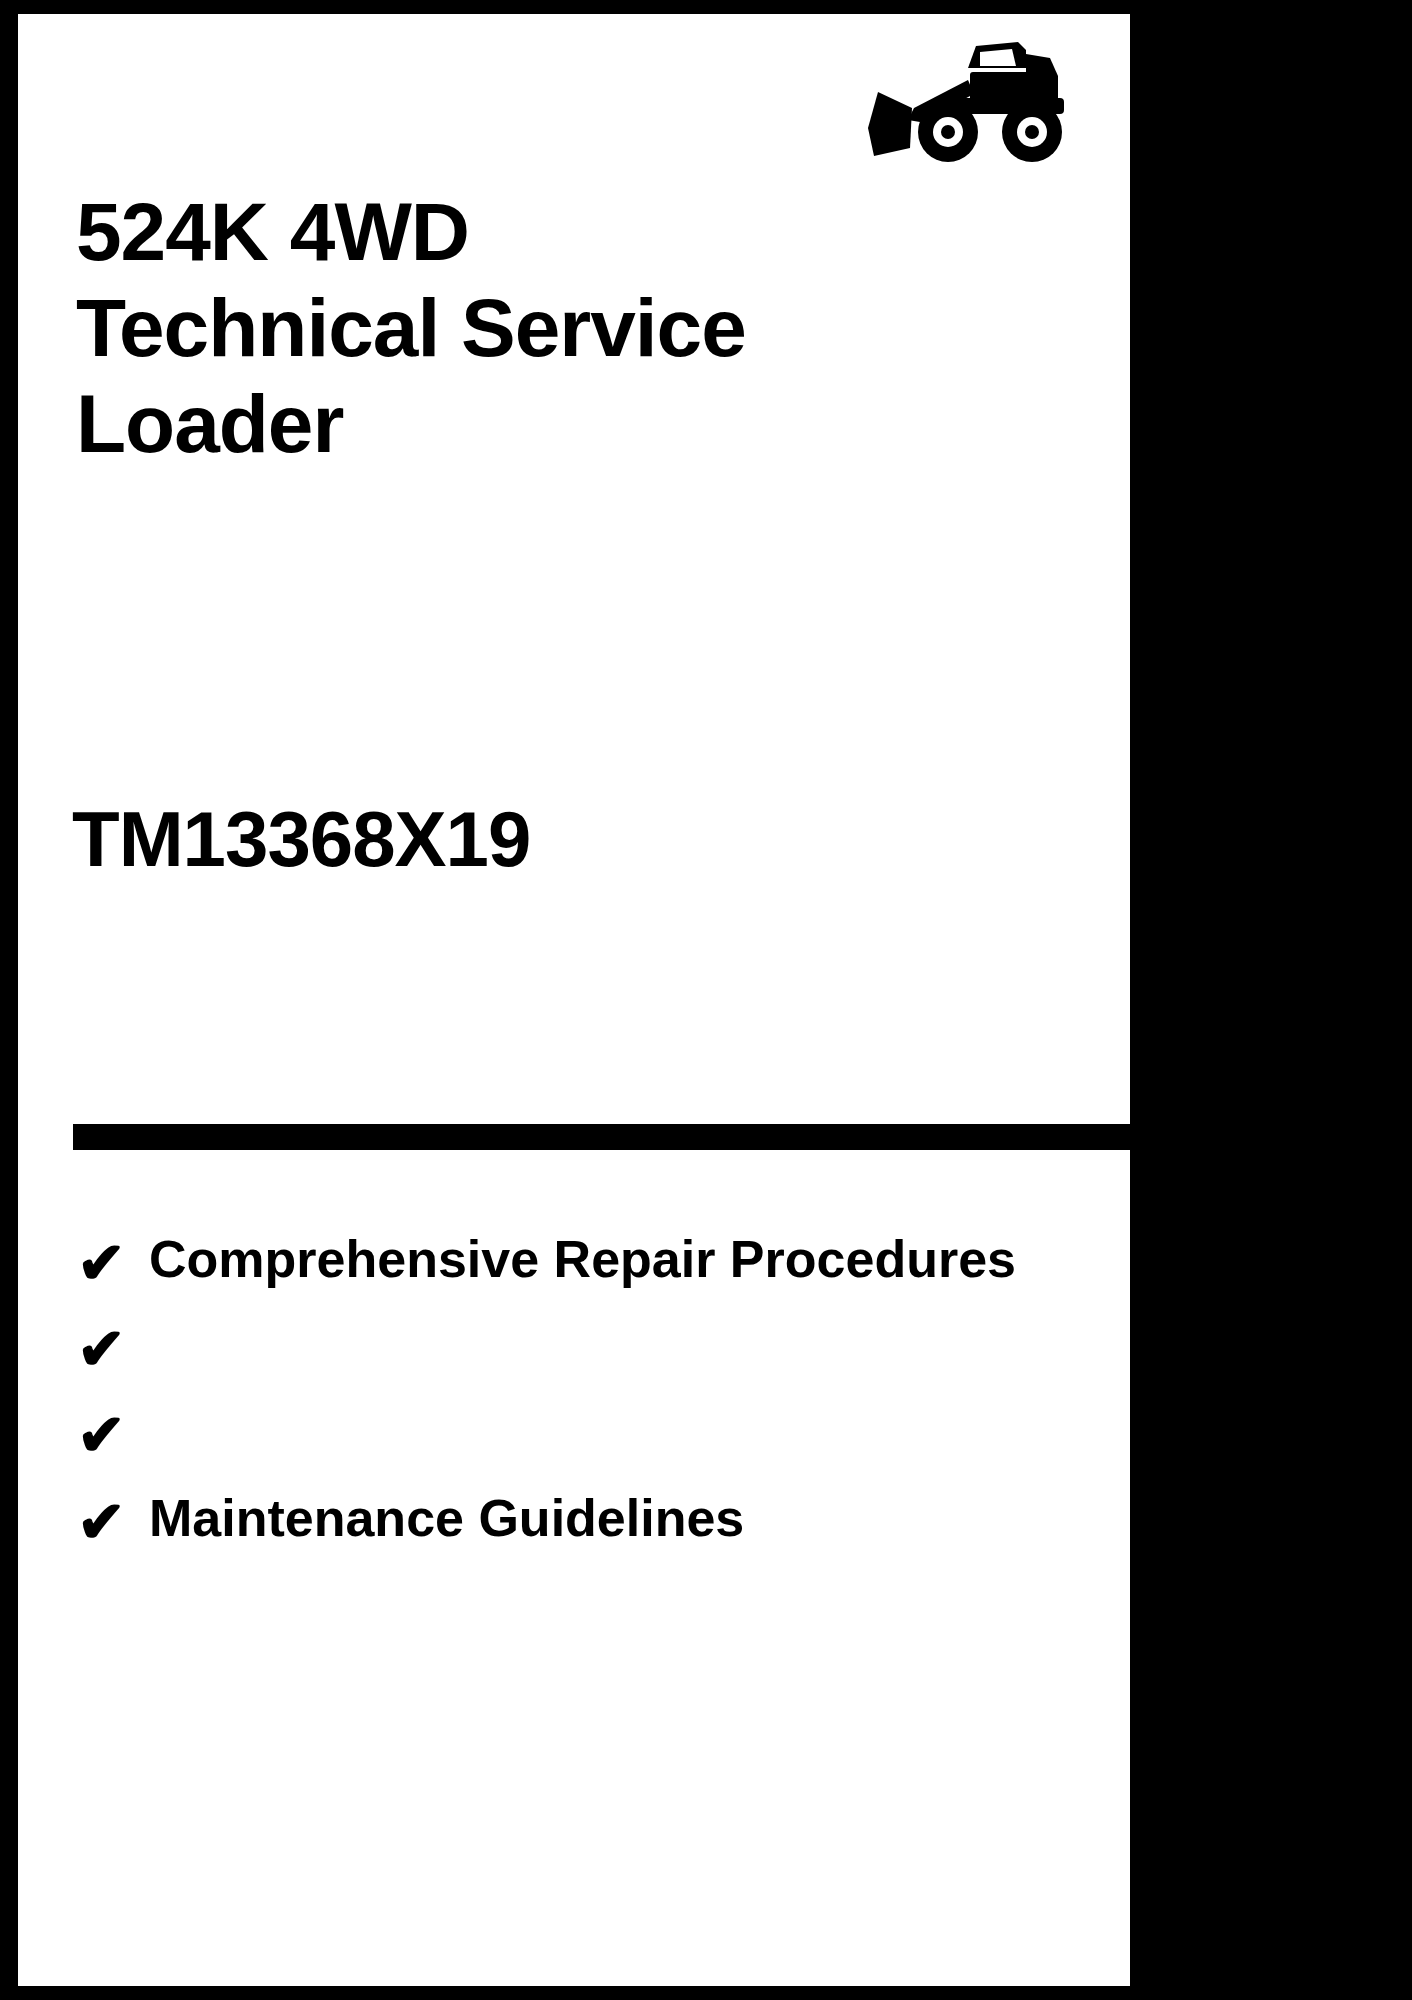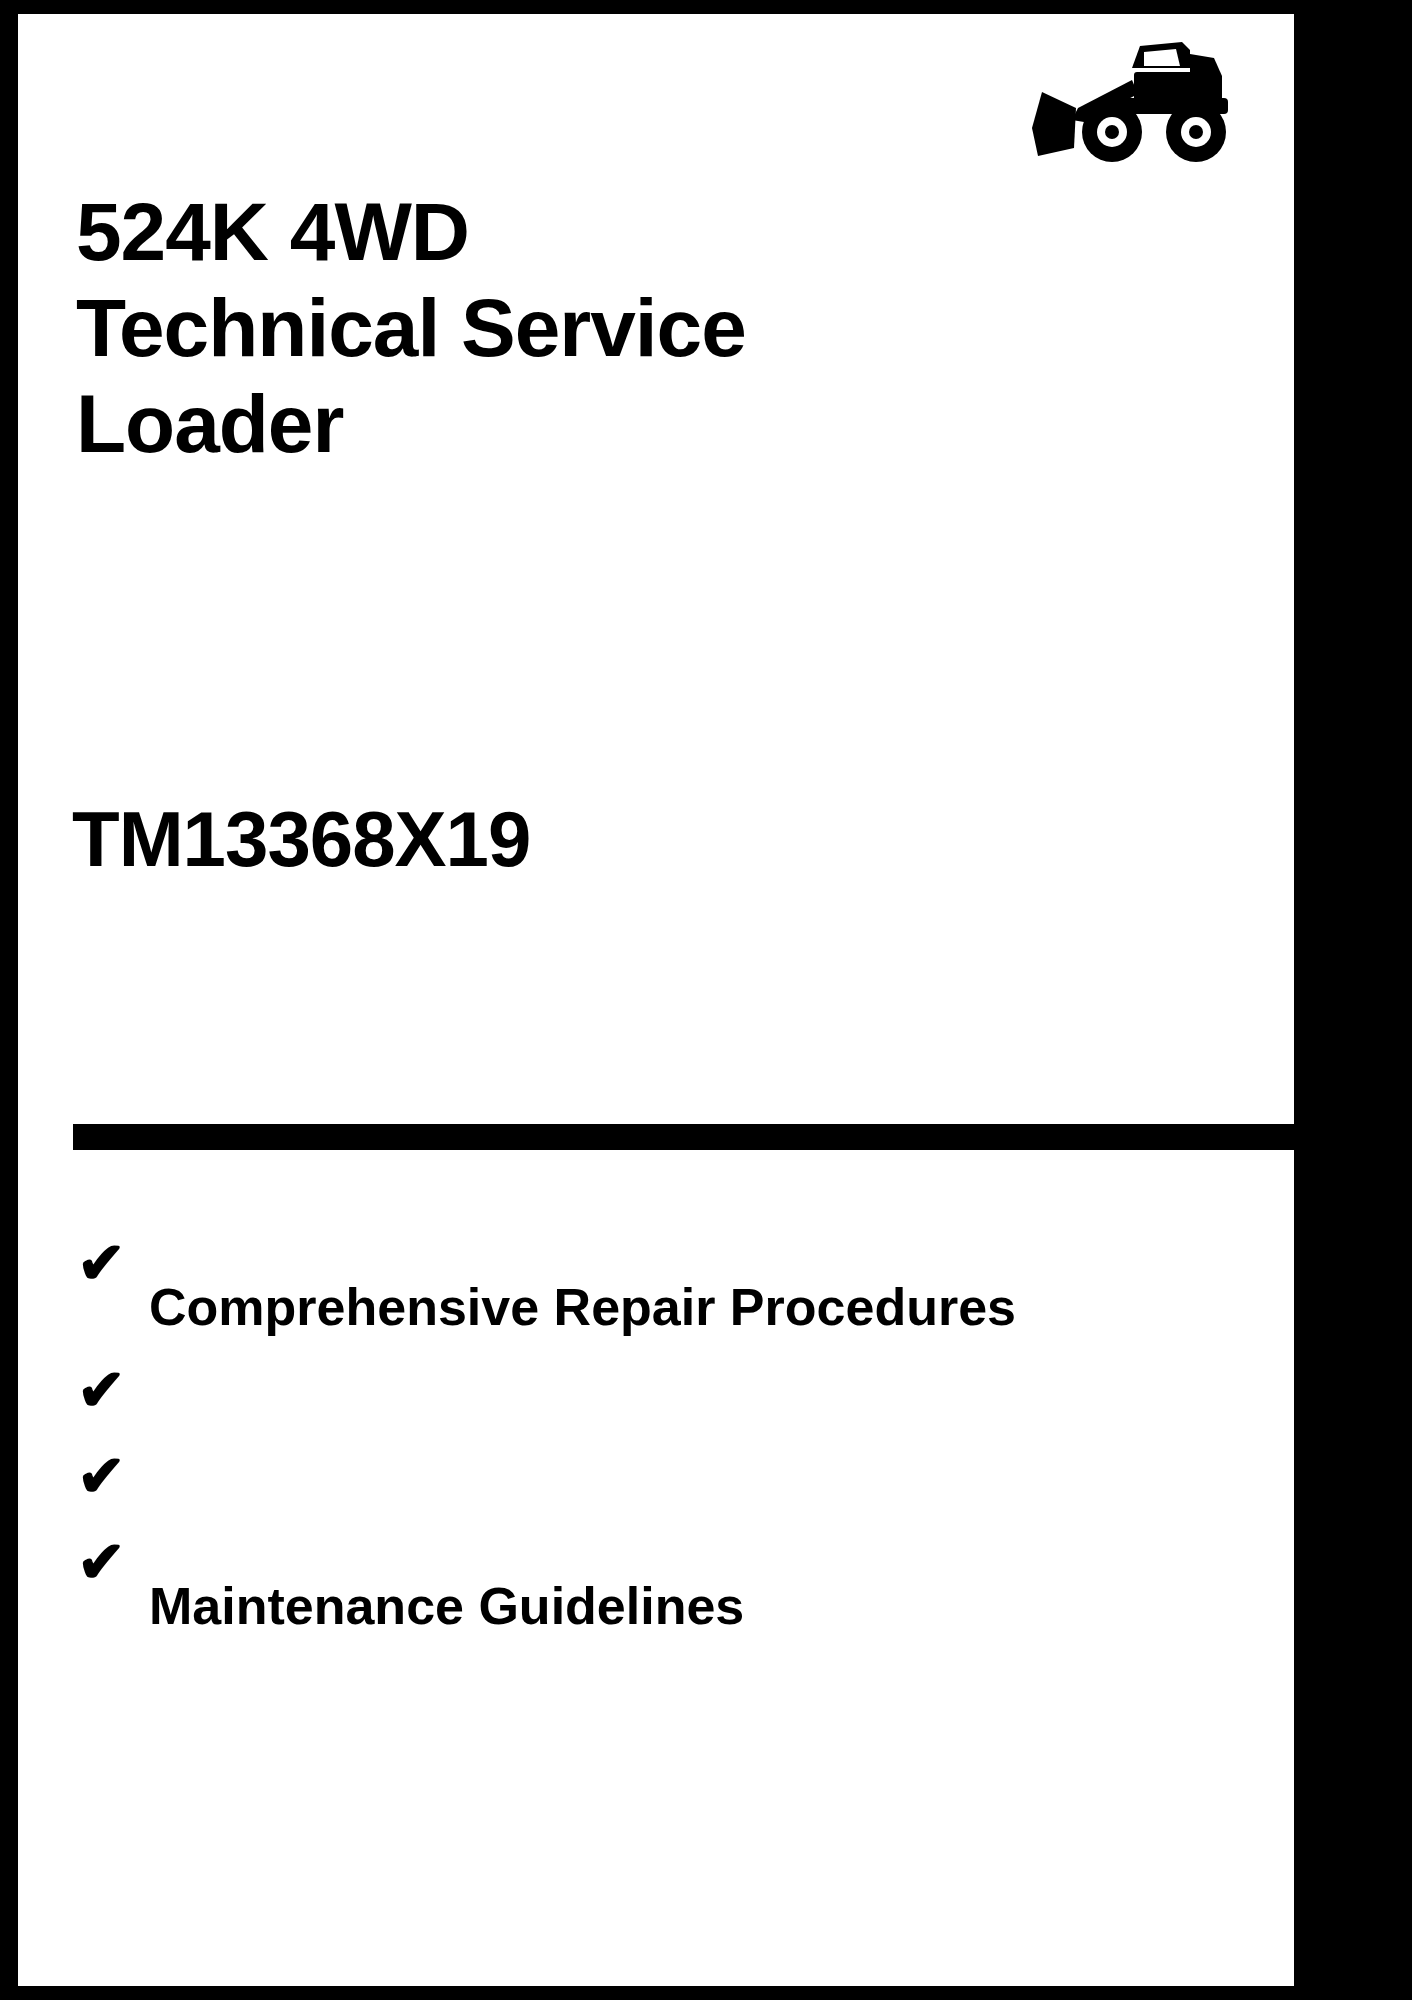--- a/index.html
+++ b/index.html
@@ -10,21 +10,21 @@
   body {
     width: 1412px;
     height: 2000px;
     font-family: "Liberation Sans", sans-serif;
     overflow: hidden;
   }
   .page {
     position: absolute;
     left: 18px;
     top: 14px;
-    width: 1276px;
+    width: 1112px;
     height: 1972px;
     background: #ffffff;
     box-sizing: border-box;
   }
   .machine-icon {
     position: absolute;
     right: 40px;
     top: 10px;
     width: 240px;
     height: 165px;
@@ -81,21 +81,20 @@
     text-align: left;
     padding-left: 4px;
     box-sizing: border-box;
   }
   .feature-text {
     font-size: 52px;
     font-weight: bold;
     color: #000000;
     line-height: 1.28;
     max-width: 1110px;
-    margin-top: 48px;
   }
 </style>
 </head>
 <body>
 
 <div class="page">
 
   <div class="machine-icon">
     <svg viewBox="0 0 240 165" width="240" height="165" xmlns="http://www.w3.org/2000/svg">
       <g fill="#000000">

